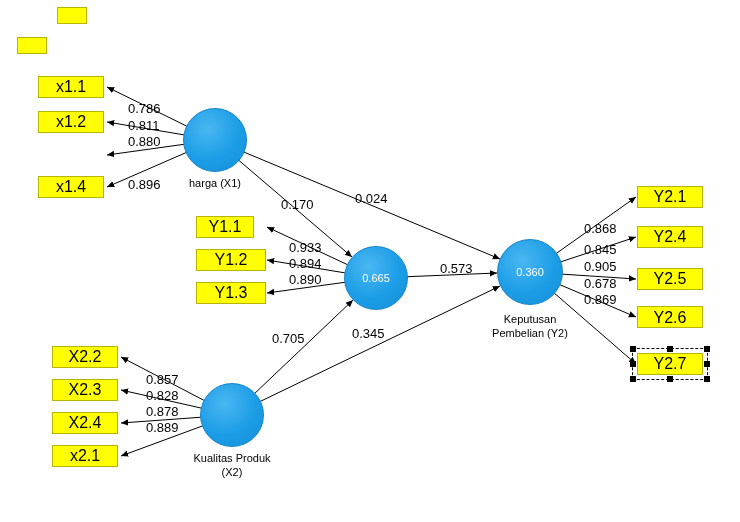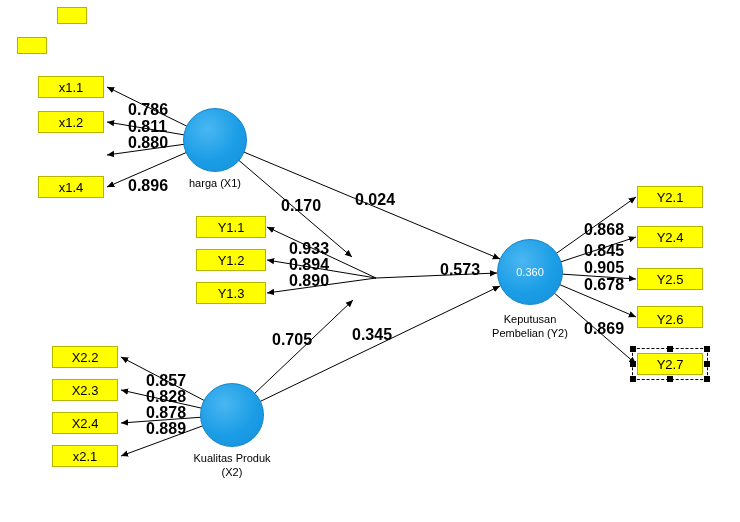--- a/index.html
+++ b/index.html
@@ -5,33 +5,33 @@
   * { margin:0; padding:0; box-sizing:border-box; }
   html,body { background:#ffffff; }
   body { font-family:"Liberation Sans","DejaVu Sans",sans-serif; }
   .canvas { position:relative; width:740px; height:522px; background:#ffffff; overflow:hidden; }
   .arrows { position:absolute; left:0; top:0; z-index:1; }
   .box {
     position:absolute; z-index:2;
     width:66px; height:22px;
     background:#ffff00; border:1px solid #b5b500;
     display:flex; align-items:center; justify-content:center;
-    font-size:13px; color:#000;
+    font-size:16px; color:#000;
   }
   .box.small { width:30px; height:17px; }
   .circle {
     position:absolute; z-index:2;
     width:64px; height:64px; border-radius:50%;
     background:radial-gradient(circle at 38% 32%, #4ab7f2 0%, #1b9de6 55%, #1590d8 100%);
     border:1px solid #1385c9;
     display:flex; align-items:center; justify-content:center;
     color:#ffffff; font-size:11px;
   }
   .lbl { position:absolute; z-index:3; font-size:11px; color:#000; text-align:center; line-height:14px; }
-  .num { position:absolute; z-index:3; font-size:16px; color:#000; white-space:nowrap;font-weight:bold; }
+  .num { position:absolute; z-index:3; font-size:13px; color:#000; white-space:nowrap; }
   .sel { position:absolute; z-index:4; border:1px dashed #000; background:transparent; }
   .hnd { position:absolute; width:6px; height:6px; background:#000; }
 </style>
 </head>
 <body>
 
 <div class="canvas">
 
   <svg class="arrows" width="740" height="522" viewBox="0 0 740 522">
     <defs>
@@ -78,21 +78,21 @@
   <div class="box" style="left:38px; top:111px;">
       <span>x1.2</span>
     </div>
   <div class="box" style="left:38px; top:144px;margin-top:32px;">
       <span>x1.3</span>
     </div>
   <div class="box" style="left:38px; top:176px;">
       <span>x1.4</span>
     </div>
 
-  <div class="box" style="left:196px; top:216px; width:70px;">
+  <div class="box" style="left:196px; top:216px; width:58px;">
       <span>Y1.1</span>
     </div>
   <div class="box" style="left:196px; top:249px; width:70px;">
       <span>Y1.2</span>
     </div>
   <div class="box" style="left:196px; top:282px; width:70px;">
       <span>Y1.3</span>
     </div>
 
   <div class="box" style="left:52px; top:346px;">
@@ -129,20 +129,23 @@
     <div class="hnd" style="left:34px; top:-3px;"></div>
     <div class="hnd" style="right:-3px; top:-3px;"></div>
     <div class="hnd" style="left:-3px; top:12px;"></div>
     <div class="hnd" style="right:-3px; top:12px;"></div>
     <div class="hnd" style="left:-3px; bottom:-3px;"></div>
     <div class="hnd" style="left:34px; bottom:-3px;"></div>
     <div class="hnd" style="right:-3px; bottom:-3px;"></div>
   </div>
 
   <div class="circle" style="left:183px; top:108px;"></div>
+  <div class="circle" style="left:344px; top:246px;">
+      <span>0.665</span>
+    </div>
   <div class="circle" style="left:200px; top:383px;"></div>
   <div class="circle" style="left:497px; top:239px; width:66px; height:66px;">
       <span>0.360</span>
     </div>
 
   <div class="lbl" style="left:165px; top:176px; width:100px;">harga (X1)</div>
   <div class="lbl" style="left:172px; top:451px; width:120px;">
     <div>Kualitas Produk</div>
     <div>(X2)</div>
   </div>
@@ -162,21 +165,21 @@
 
   <div class="num" style="left:146px; top:372px;">0.857</div>
   <div class="num" style="left:146px; top:388px;">0.828</div>
   <div class="num" style="left:146px; top:404px;">0.878</div>
   <div class="num" style="left:146px; top:420px;">0.889</div>
 
   <div class="num" style="left:584px; top:221px;">0.868</div>
   <div class="num" style="left:584px; top:242px;">0.845</div>
   <div class="num" style="left:584px; top:259px;">0.905</div>
   <div class="num" style="left:584px; top:276px;">0.678</div>
-  <div class="num" style="left:584px; top:320px;">0.869</div>
+  <div class="num" style="left:584px; top:292px;">0.869</div>
 
   <div class="num" style="left:281px; top:197px;">0.170</div>
   <div class="num" style="left:355px; top:191px;">0.024</div>
   <div class="num" style="left:440px; top:261px;">0.573</div>
   <div class="num" style="left:272px; top:331px;">0.705</div>
   <div class="num" style="left:352px; top:326px;">0.345</div>
 
 </div>
 
 </body></html>

